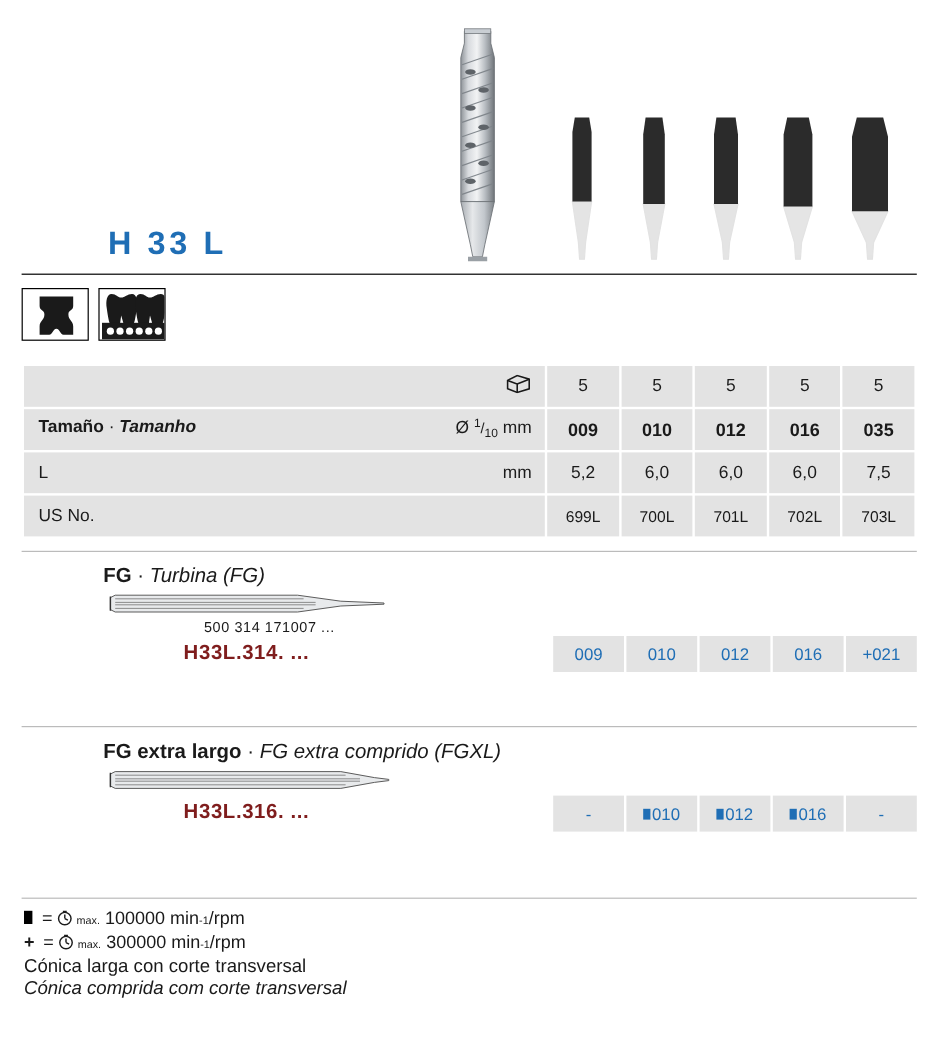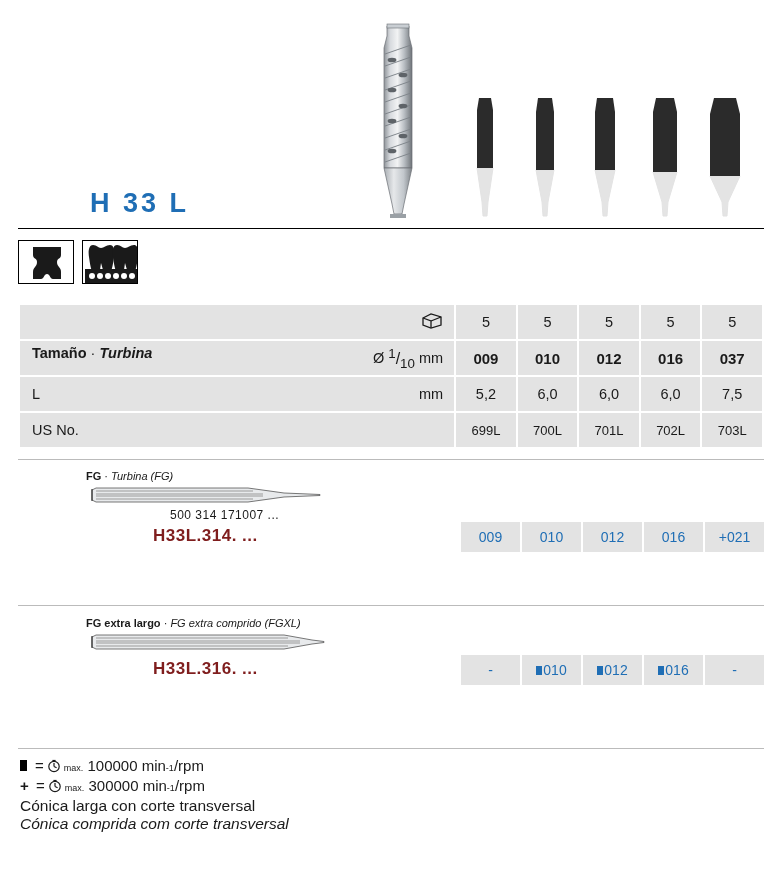--- a/index.html
+++ b/index.html
@@ -70,25 +70,25 @@
     text-align:center;
   }
   .spec td.val.bold { font-weight:bold; font-size:15px; }
   .spec td.val.small { font-size:13px; }
   .lbl-left { float:left; }
   .lbl-right { float:right; padding-right:10px; }
   .bold { font-weight:bold; }
   .ital { font-style:italic; }
 
   .sup { font-size:9px; vertical-align:super; }
-  .frac { font-size:16px; }
+  .frac { font-size:12px; }
 
   
   .variant { position:absolute; left:18px; width:746px; }
-  .variant .vtitle { font-size:11px; padding-left:68px; }
+  .variant .vtitle { font-size:17px; padding-left:68px; }
   .variant .vtitle .it { font-style:italic; }
   .variant .shank {
     position:relative;
     margin-left:70px;
     width:240px; height:26px;
   }
   .variant .refno {
     font-size:12px;
     padding-left:152px;
     letter-spacing:0.5px;
@@ -254,33 +254,33 @@
       <td class="val">5</td>
       <td class="val">5</td>
       <td class="val">5</td>
     </tr>
 
     <tr>
       <td class="label">
         <span class="lbl-left">
           <span class="bold">Tamaño</span>
           <span>·</span>
-          <span class="bold ital">Turbina</span>
+          <span class="bold ital">Tamanho</span>
         </span>
         <span class="lbl-right">
           <span>Ø</span>
           <span class="frac"><sup>1</sup>/<sub>10</sub></span>
           <span>mm</span>
         </span>
       </td>
       <td class="val bold">009</td>
       <td class="val bold">010</td>
       <td class="val bold">012</td>
       <td class="val bold">016</td>
-      <td class="val bold">037</td>
+      <td class="val bold">035</td>
     </tr>
 
     <tr>
       <td class="label">
         <span class="lbl-left">L</span>
         <span class="lbl-right">mm</span>
       </td>
       <td class="val">5,2</td>
       <td class="val">6,0</td>
       <td class="val">6,0</td>

